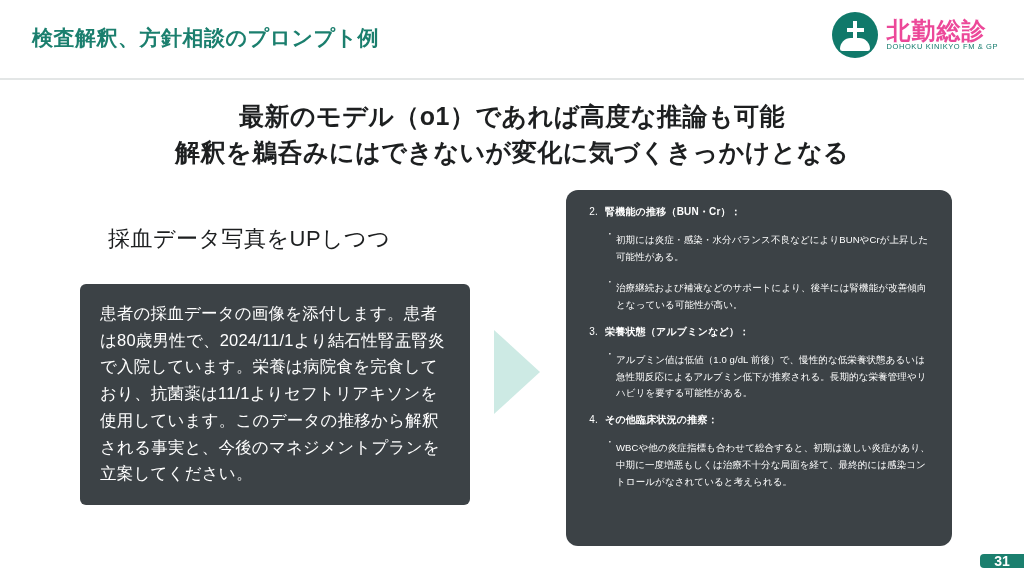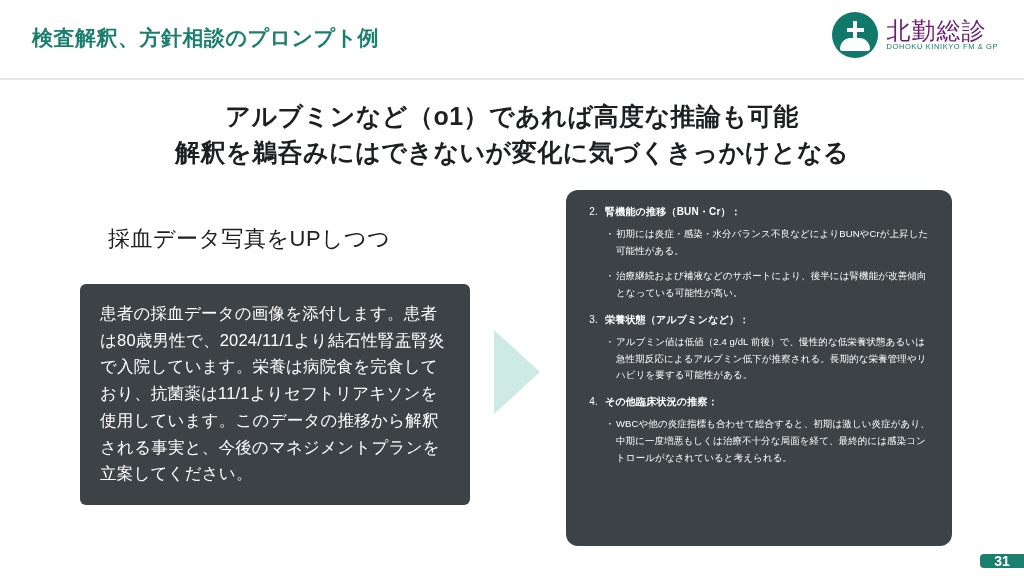--- a/index.html
+++ b/index.html
@@ -80,22 +80,22 @@
     border-radius: 14px 14px 3px 3px;
   }
   .logo-text {
     display: flex;
     flex-direction: column;
     justify-content: center;
     line-height: 1;
   }
   .logo-main {
     font-size: 24px;
-    font-weight: normal;
-    color: #701a75;
+    font-weight: bold;
+    color: #ec4899;
     letter-spacing: 1px;
   }
   .logo-sub {
     font-size: 7.5px;
     color: #10796a;
     letter-spacing: 0.6px;
   }
   
   .headline {
     position: absolute;
@@ -186,20 +186,21 @@
     margin: 0 0 8px 0;
     padding-left: 25px;
     letter-spacing: 0.1px;
   }
   .resp-dot {
     width: 11px;
     flex: none;
   }
   .resp-text {
     flex: 1;
+    margin-top: 6px;
   }
   
   .page-num {
     position: absolute;
     right: 0;
     bottom: 8px;
     width: 44px;
     height: 14px;
     background: #1b7f6e;
     border-radius: 4px 0 0 4px;
@@ -225,21 +226,21 @@
         <div class="hill"></div>
       </div>
       <div class="logo-text">
         <div class="logo-main">北勤総診</div>
         <div class="logo-sub">DOHOKU KINIKYO FM &amp; GP</div>
       </div>
     </div>
   </div>
 
   <div class="headline">
-    <div>アルブミンなど（o1）であれば高度な推論も可能</div>
+    <div>最新のモデル（o1）であれば高度な推論も可能</div>
     <div>解釈を鵜呑みにはできないが変化に気づくきっかけとなる</div>
   </div>
 
   <div class="left-caption">採血データ写真をUPしつつ</div>
 
   <div class="prompt-card">
     <span>患者の採血データの画像を添付します。患者は80歳男性で、2024/11/1より結石性腎盂腎炎で入院しています。栄養は病院食を完食しており、抗菌薬は11/1よりセフトリアキソンを使用しています。このデータの推移から解釈される事実と、今後のマネジメントプランを立案してください。</span>
   </div>
 
   <div class="arrow"></div>
@@ -261,21 +262,21 @@
       </div>
     </div>
 
     <div class="resp-section">
       <div class="resp-head">
         <span class="resp-num">3.</span>
         <span>栄養状態（アルブミンなど）：</span>
       </div>
       <div class="resp-bullet">
         <span class="resp-dot">・</span>
-        <span class="resp-text">アルブミン値は低値（2.4 g/dL 前後）で、慢性的な低栄養状態あるいは急性期反応によるアルブミン低下が推察される。長期的な栄養管理やリハビリを要する可能性がある。</span>
+        <span class="resp-text">アルブミン値は低値（1.0 g/dL 前後）で、慢性的な低栄養状態あるいは急性期反応によるアルブミン低下が推察される。長期的な栄養管理やリハビリを要する可能性がある。</span>
       </div>
     </div>
 
     <div class="resp-section">
       <div class="resp-head">
         <span class="resp-num">4.</span>
         <span>その他臨床状況の推察：</span>
       </div>
       <div class="resp-bullet">
         <span class="resp-dot">・</span>

